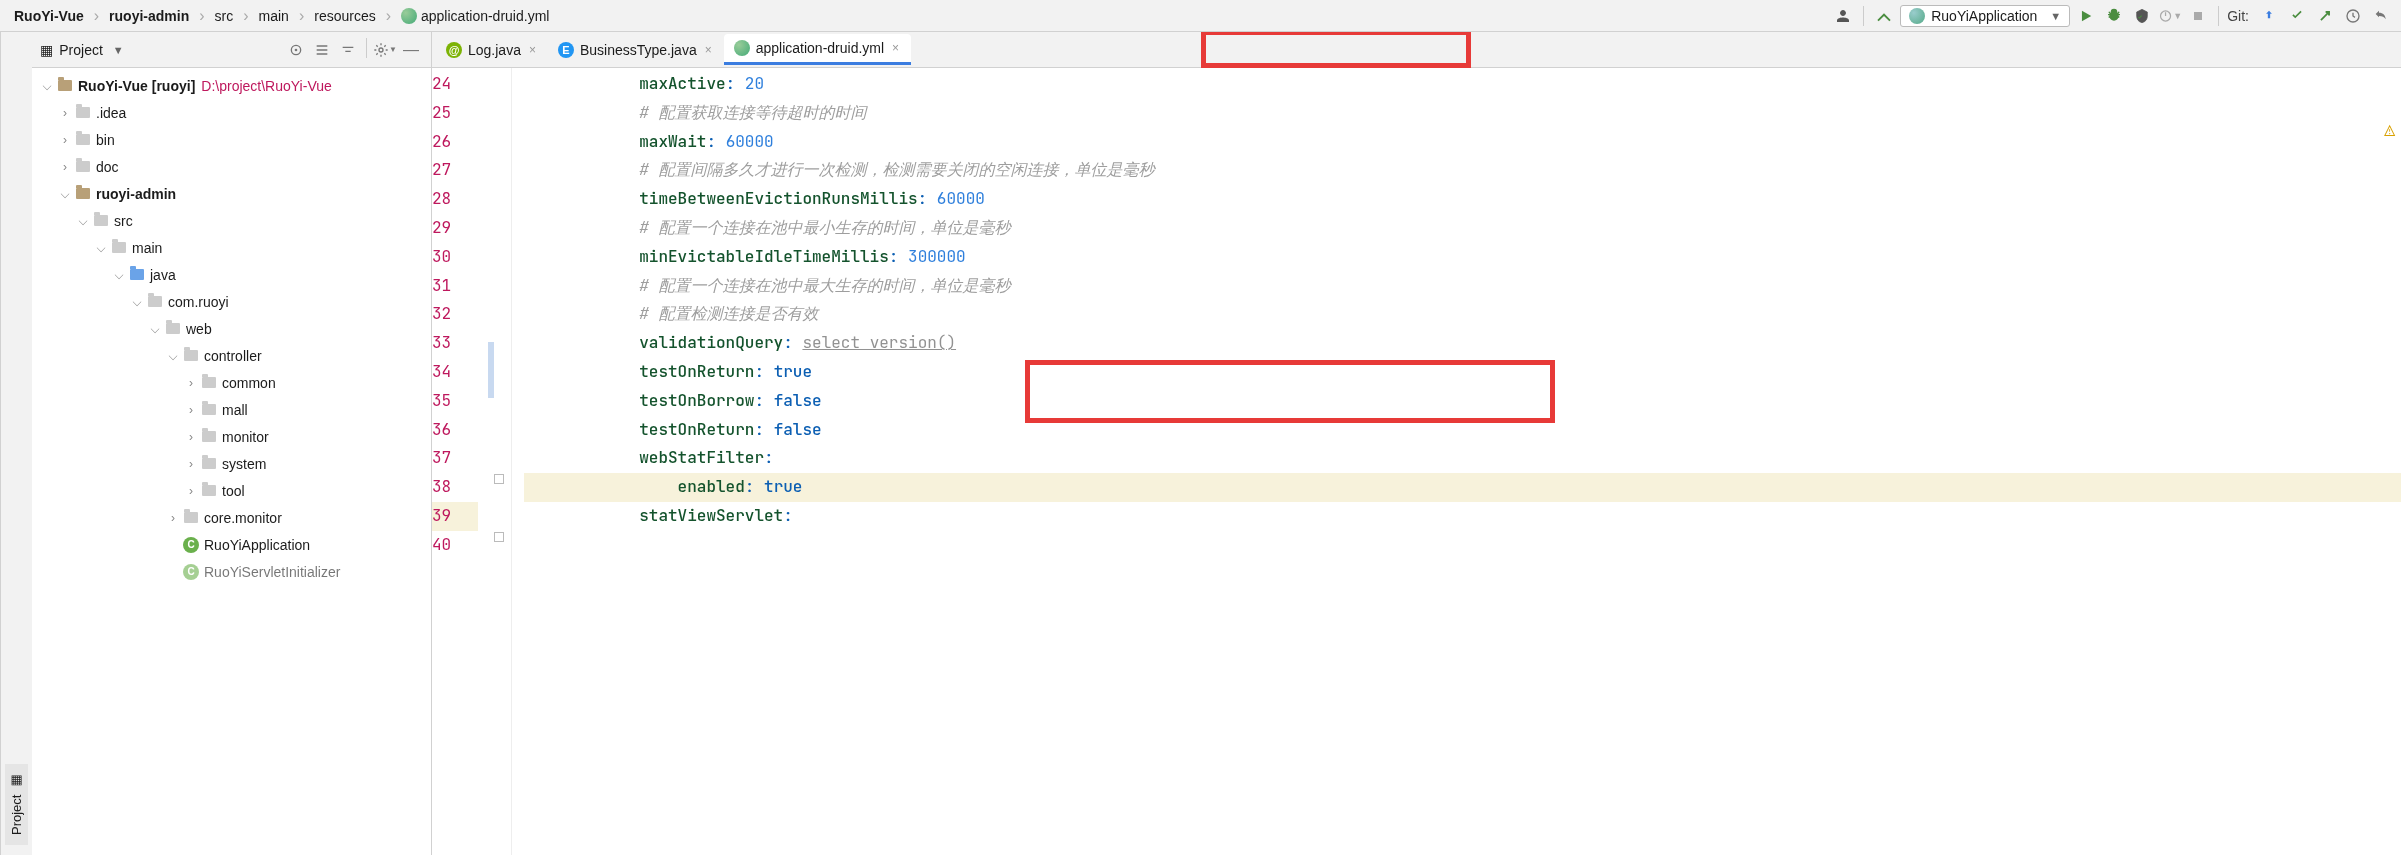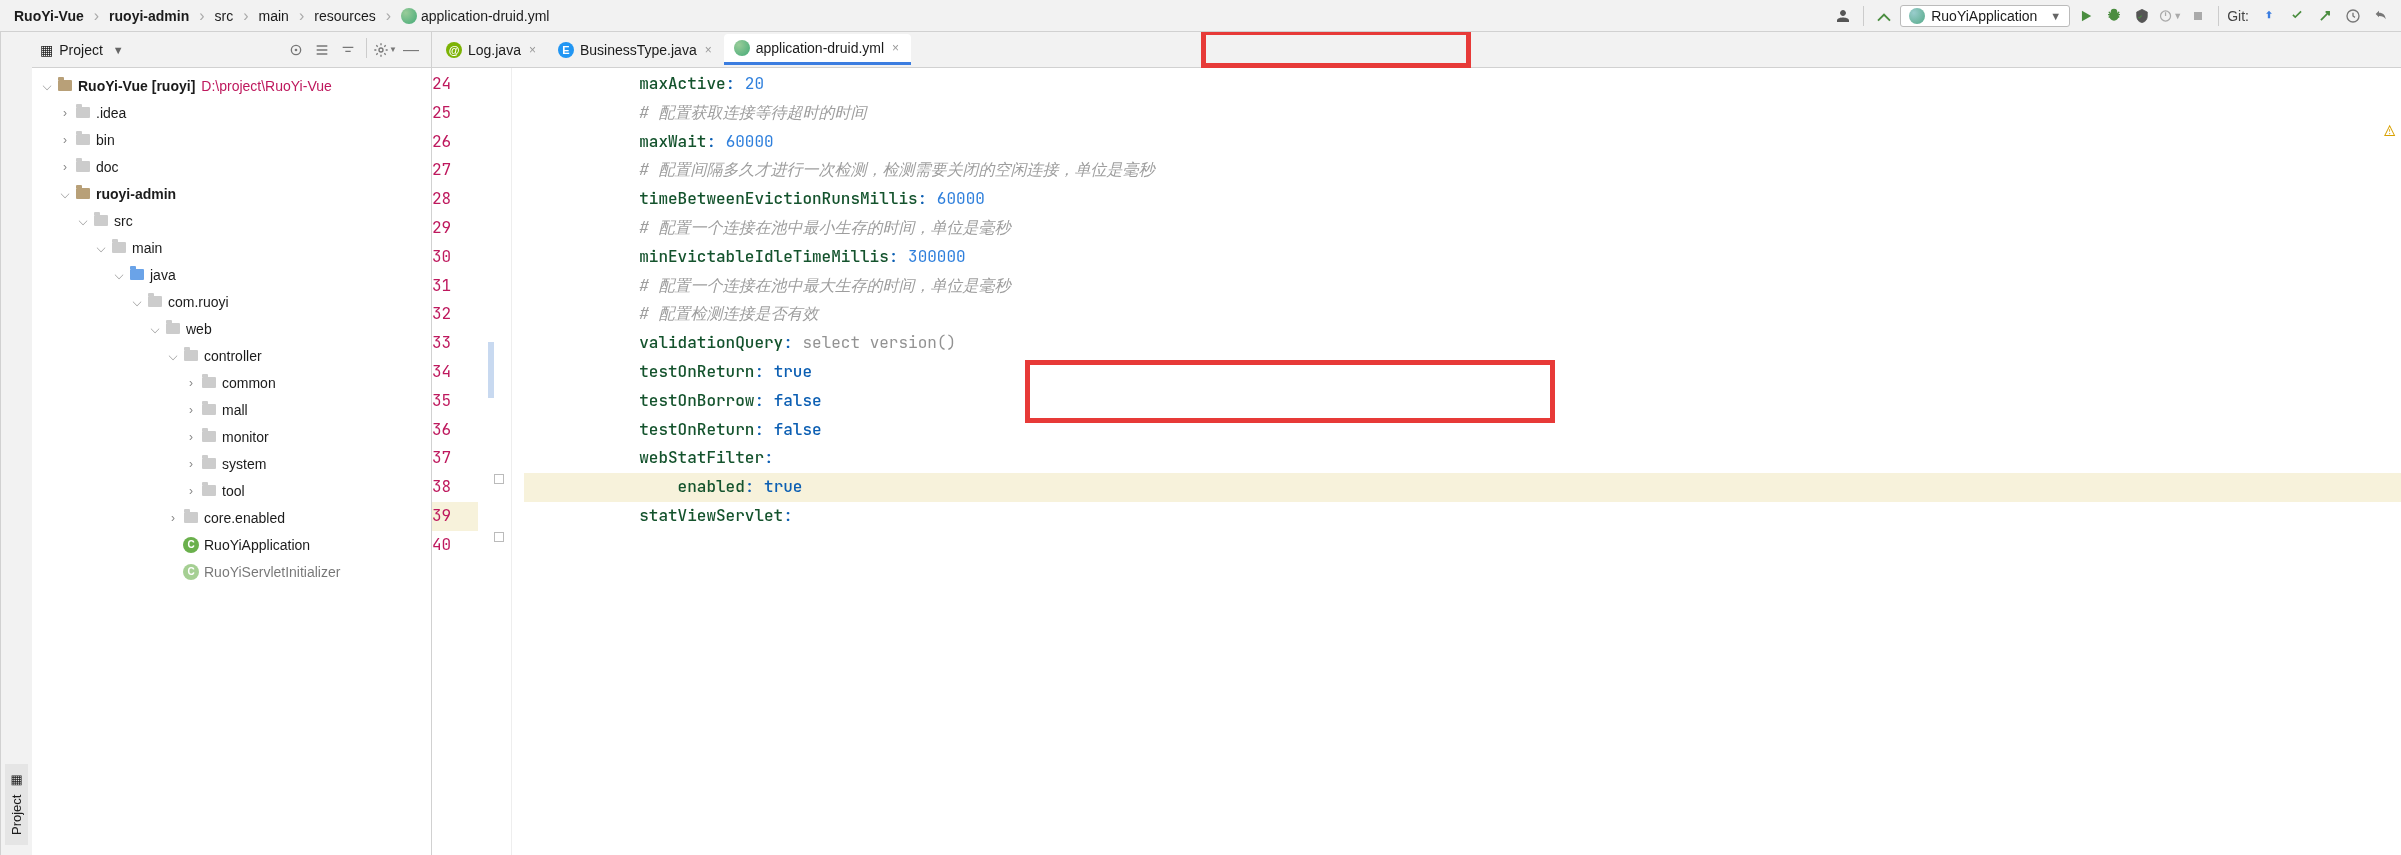--- a/index.html
+++ b/index.html
@@ -249,21 +249,21 @@
       padding: 2px 0 2px 12px;
       flex: 1;
     }
     .code-line { height: 28.8px; white-space: pre; }
     .ln-highlight { background: #f7f2db; }
     .y-key { color: #14532d; font-weight: 500; }
     .y-colon { color: #0c5fb3; }
     .y-num { color: #2e7fdc; }
     .y-bool { color: #0c5fb3; font-weight: 500; }
     .y-comment { color: #9e9e9e; font-style: italic; }
-    .y-str { color: #929292; }
+    .y-str { color: #929292; text-decoration: underline; }
     .warning-marker {
       position: absolute;
       right: 6px;
       top: 48px;
       color: #d9a100;
       font-size: 18px;
     }
     .cls-icon { width:16px; height:16px; border-radius:50%; background:#6ab04c; color:#fff; font-size:10px; display:flex; align-items:center; justify-content:center; font-weight:bold; }
     .dropdown-caret { color:#666; font-size:11px; margin-left:auto; }
   </style>
@@ -548,21 +548,21 @@
             <span class="folder-icon"></span>
           </span>
           <span class="tree-label">tool</span>
         </div>
       <div class="tree-row">
           <span class="tree-indent" style="width:132px"></span>
           <span class="tree-arrow">›</span>
           <span class="tree-icon">
             <span class="folder-icon"></span>
           </span>
-          <span class="tree-label">core.enabled</span>
+          <span class="tree-label">core.monitor</span>
         </div>
       <div class="tree-row">
           <span class="tree-indent" style="width:150px"></span>
           <span class="tree-icon">
             <span class="cls-icon">C</span>
           </span>
           <span class="tree-label">RuoYiApplication</span>
         </div>
       <div class="tree-row" style="opacity:0.6">
           <span class="tree-indent" style="width:150px"></span>

